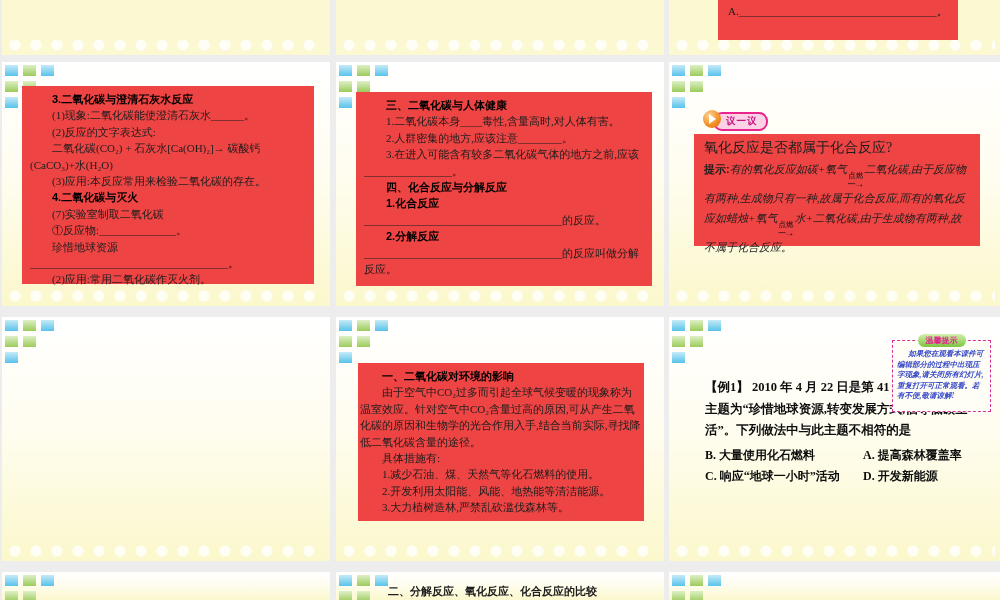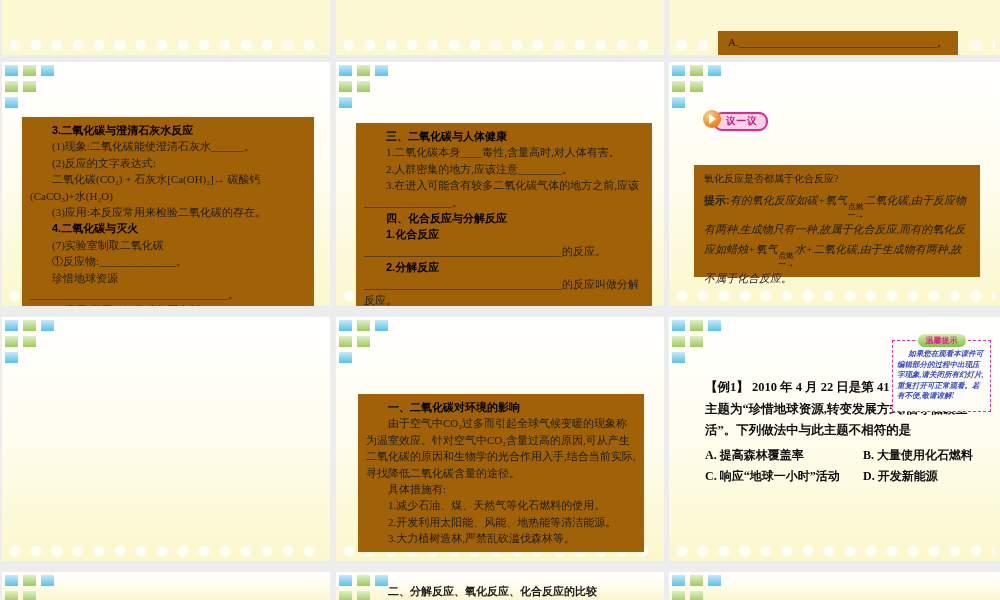--- a/index.html
+++ b/index.html
@@ -15,34 +15,34 @@
   .dots::after{content:"";position:absolute;left:5px;right:5px;bottom:3px;height:15px;
          background-image:radial-gradient(circle at 8px 8px, rgba(255,255,255,.8) 0 5px, rgba(255,255,255,0) 6px);
          background-size:21px 15px;background-repeat:repeat-x;pointer-events:none;}
   
   .deco{position:absolute;left:3px;top:3px;z-index:1;}
   .deco-row{display:flex;gap:5px;margin-bottom:5px;}
   .sq{width:13px;height:11px;display:block;}
   .sq-blue{background:linear-gradient(#c6eaf8,#57c3ea);}
   .sq-green{background:linear-gradient(#def0c6,#9ccb5b);}
   
-  .content-box{position:absolute;background:#a16207;box-sizing:border-box;z-index:1;margin-top:31px;}
+  .content-box{position:absolute;background:#ef4444;box-sizing:border-box;z-index:1;}
   .box-r1c1{left:20px;top:24px;width:292px;height:198px;padding:5px 8px;}
   .box-r1c2{left:20px;top:30px;width:296px;height:194px;padding:5px 8px;}
   .box-r1c3{left:25px;top:72px;width:286px;height:112px;padding:6px 10px;}
-  .box-r2c2{left:22px;top:46px;width:286px;height:158px;padding:5px 8px;}
+  .box-r2c2{left:22px;top:46px;width:286px;height:158px;padding:5px 2px;}
   .box-topright{left:49px;top:0;width:240px;height:40px;padding:2px 0 0 10px;}
   
   .line{margin:0;font-size:11px;line-height:16.4px;color:#1d1d1d;}
   .box-topright .line{line-height:18.5px;}
   .s-h{font-weight:bold;text-indent:2em;color:#000;
        font-family:"Liberation Sans","DejaVu Sans",sans-serif;}
   .s-i{text-indent:2em;}
   .s-n{text-indent:0;}
-  .q{font-size:10px;margin-bottom:3px;}
+  .q{font-size:14px;margin-bottom:3px;}
   .hint{font-size:11px;line-height:20px;}
   .hint .seg{font-style:italic;}
   .hint .s-b{font-style:normal;font-weight:bold;
        font-family:"Liberation Sans","DejaVu Sans",sans-serif;}
   .ign{display:inline-flex;flex-direction:column;align-items:center;vertical-align:-5px;
        margin:0 1px;line-height:normal;}
   .ign .lab{font-size:7.5px;line-height:7px;color:#111;}
   .ign .arr{font-size:10px;line-height:9px;letter-spacing:-1px;color:#111;}
   
   .discuss-badge{position:absolute;left:34px;top:48px;z-index:2;height:18px;}
@@ -230,22 +230,22 @@
         <div class="deco-row">
           <span class="sq sq-blue"></span>
         </div>
       </div>
     <div class="tip-box">
       <span class="tip-badge">温馨提示</span>
       <p class="tip-text">如果您在观看本课件可编辑部分的过程中出现压字现象,请关闭所有幻灯片,重复打开可正常观看。若有不便,敬请谅解!</p>
     </div>
     <p class="example">【例1】 2010 年 4 月 22 日是第 41 个世界地球日,其主题为“珍惜地球资源,转变发展方式,倡导低碳生活”。下列做法中与此主题不相符的是</p>
     <div class="options">
+        <span class="opt">B. 大量使用化石燃料</span>
         <span class="opt">A. 提高森林覆盖率</span>
-        <span class="opt">B. 大量使用化石燃料</span>
         <span class="opt">C. 响应“地球一小时”活动</span>
         <span class="opt">D. 开发新能源</span>
       </div>
   </section>
 
   <section class="slide rowBot c1">
     <div class="deco">
         <div class="deco-row">
           <span class="sq sq-blue"></span>
           <span class="sq sq-green"></span>

